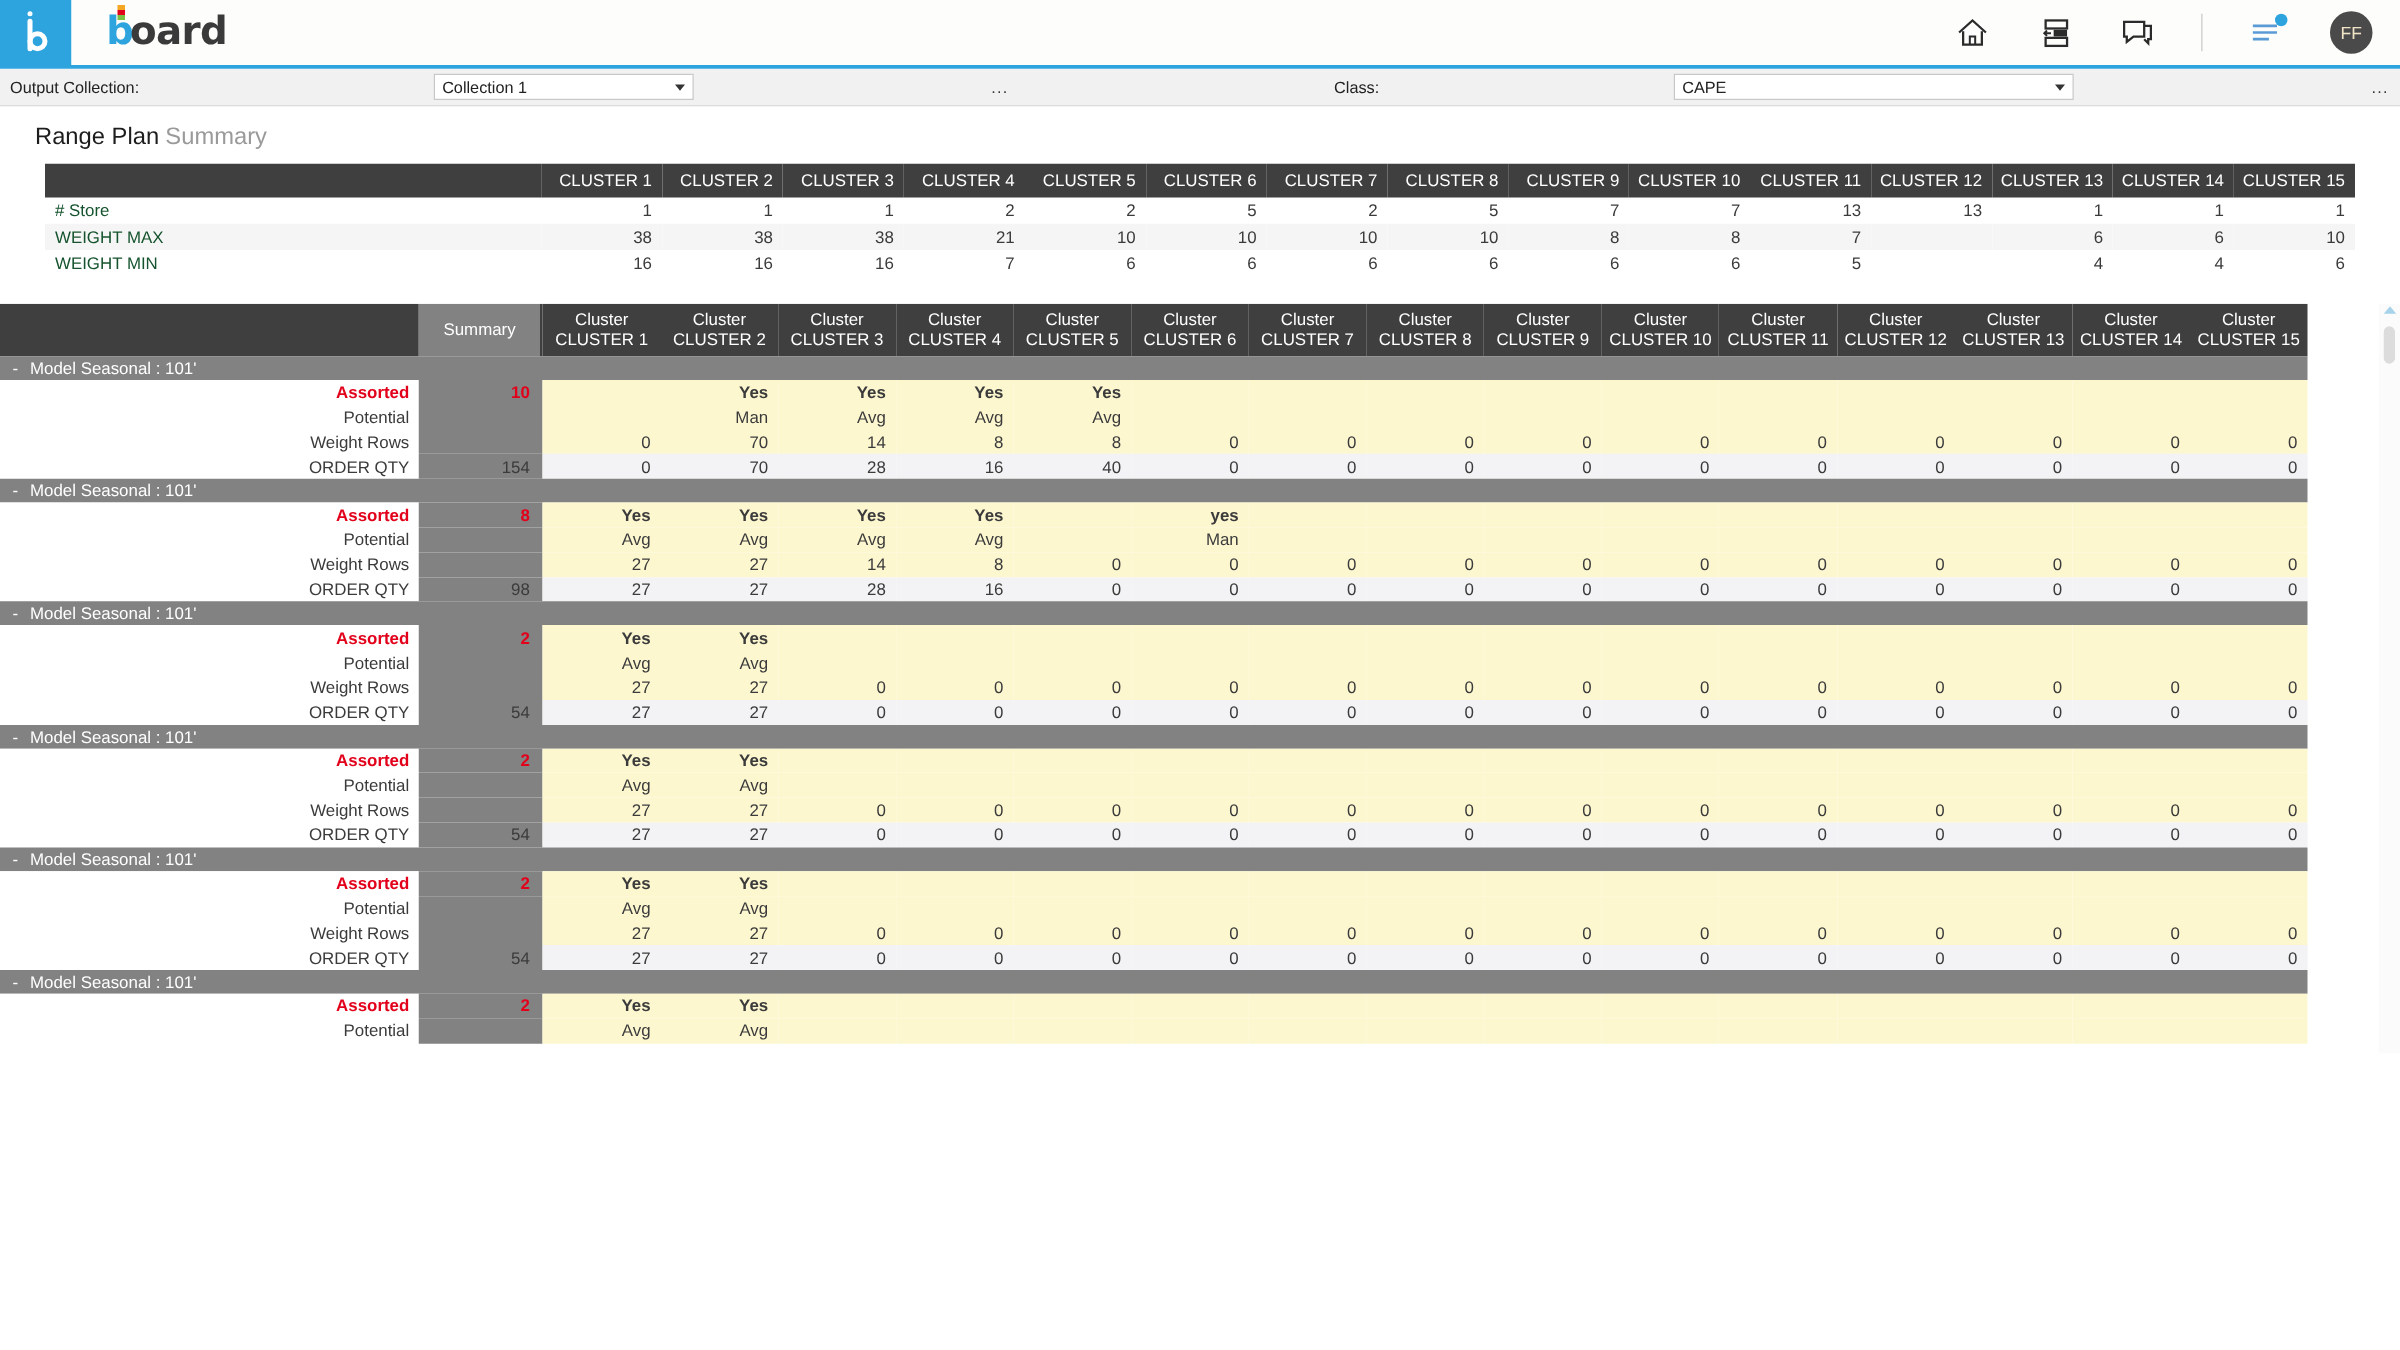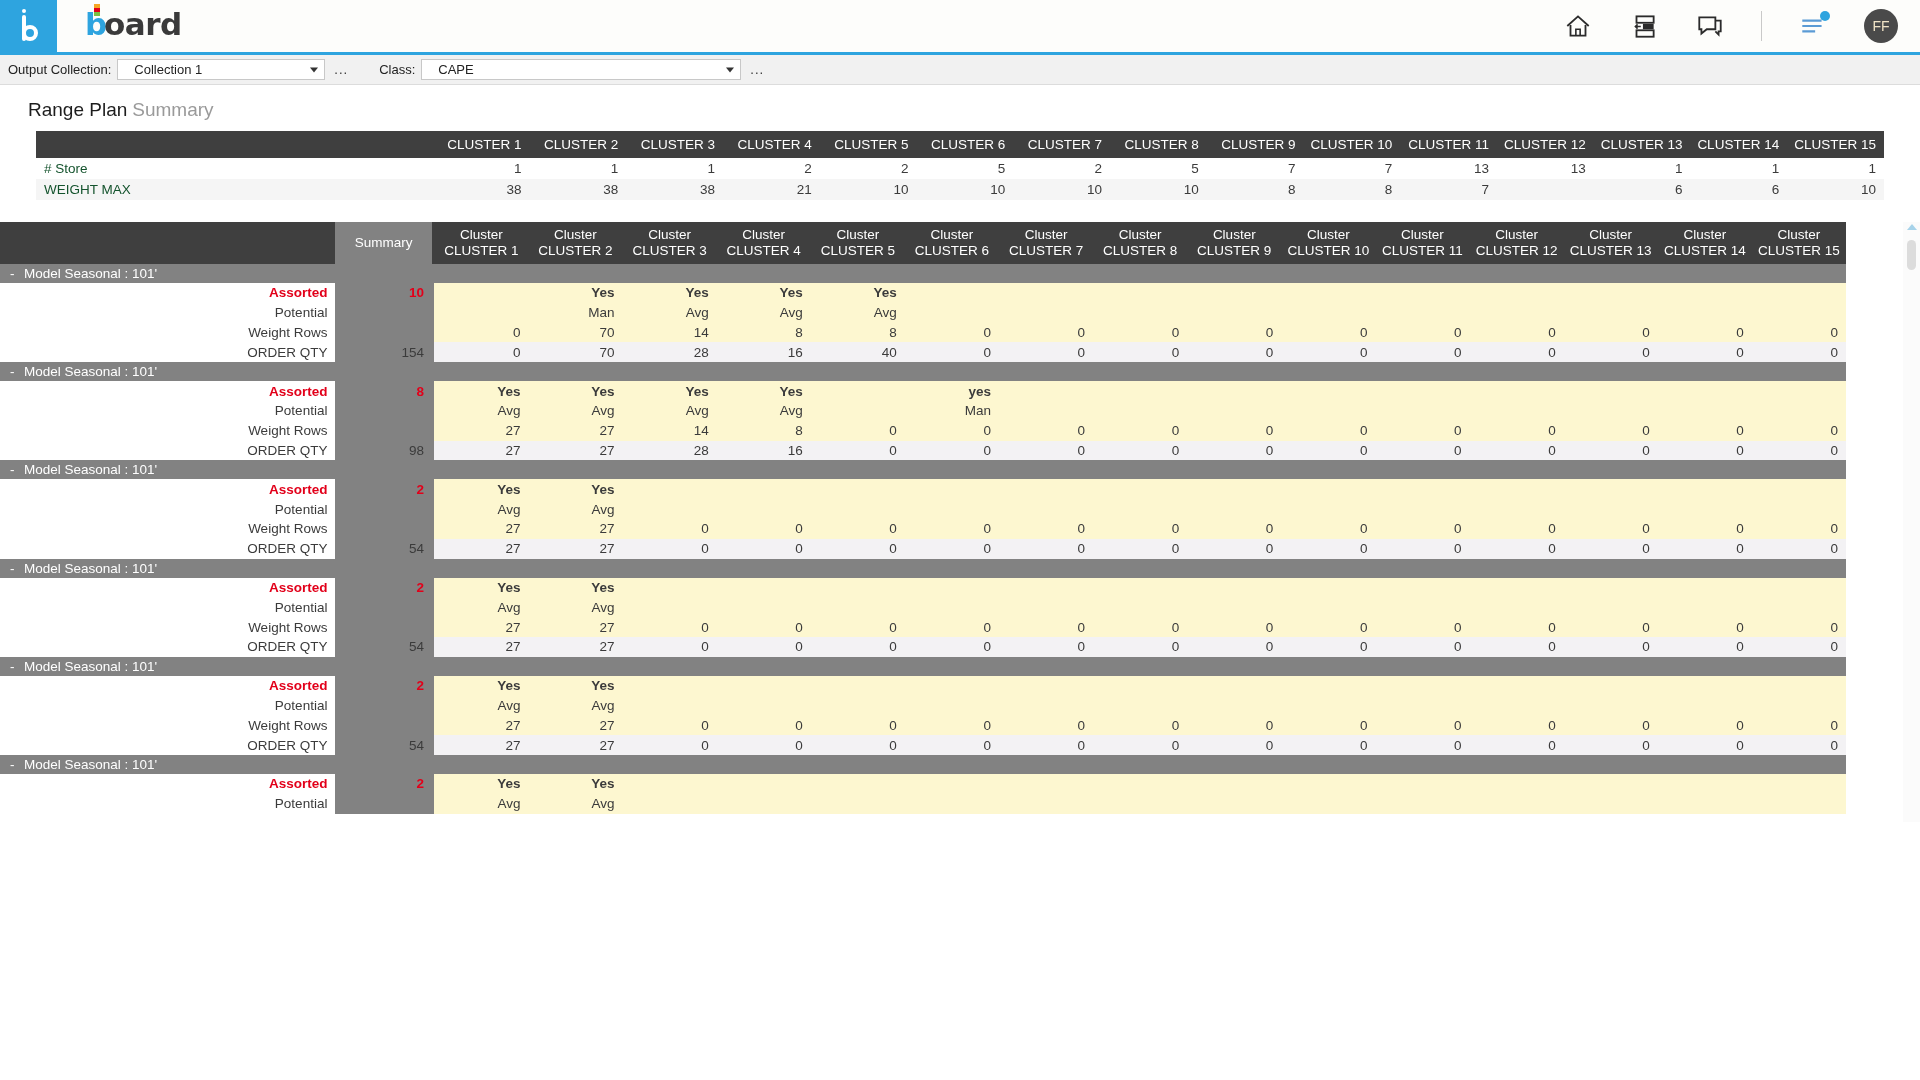--- a/index.html
+++ b/index.html
@@ -71,29 +71,30 @@
 
   
   .selbar {
     height: 30px;
     background: #f1f1f1;
     border-bottom: 1px solid #dcdcdc;
     display:flex; align-items:center;
     padding-left: 8px;
     font-size: 13px;
     color:#222;
+    justify-content:space-between;
   }
   .sel-label { margin-right: 6px; }
   .sel-box {
     position:relative;
     height: 21px;
     background:#fff;
     border:1px solid #c8c8c8;
     display:flex; align-items:center;
-    padding-left:16px;
+    padding-left:6px;
     font-size:13px;
     color:#222;
   }
   .sel-box.collection { width: 208px; }
   .sel-box.class { width: 320px; }
   .caret {
     position:absolute; right:6px; top:50%; transform:translateY(-50%);
     width:0;height:0;border-left:4px solid transparent;border-right:4px solid transparent;
     border-top:5px solid #333;
   }
@@ -357,20 +358,38 @@
           <td>10</td>
           <td>10</td>
           <td>8</td>
           <td>8</td>
           <td>7</td>
           <td></td>
           <td>6</td>
           <td>6</td>
           <td>10</td>
         </tr>
+        <tr>
+          <td class="rowhead">WEIGHT MIN</td>
+          <td>16</td>
+          <td>16</td>
+          <td>16</td>
+          <td>7</td>
+          <td>6</td>
+          <td>6</td>
+          <td>6</td>
+          <td>6</td>
+          <td>6</td>
+          <td>6</td>
+          <td>5</td>
+          <td></td>
+          <td>4</td>
+          <td>4</td>
+          <td>6</td>
+        </tr>
       </tbody>
   </table>
 </div>
 
 <div class="grid-outer">
   <table class="grid">
     <colgroup id="grid-cols">
         <col class="c-label">
         <col class="c-summary">
         <col style="width: 2px;">

